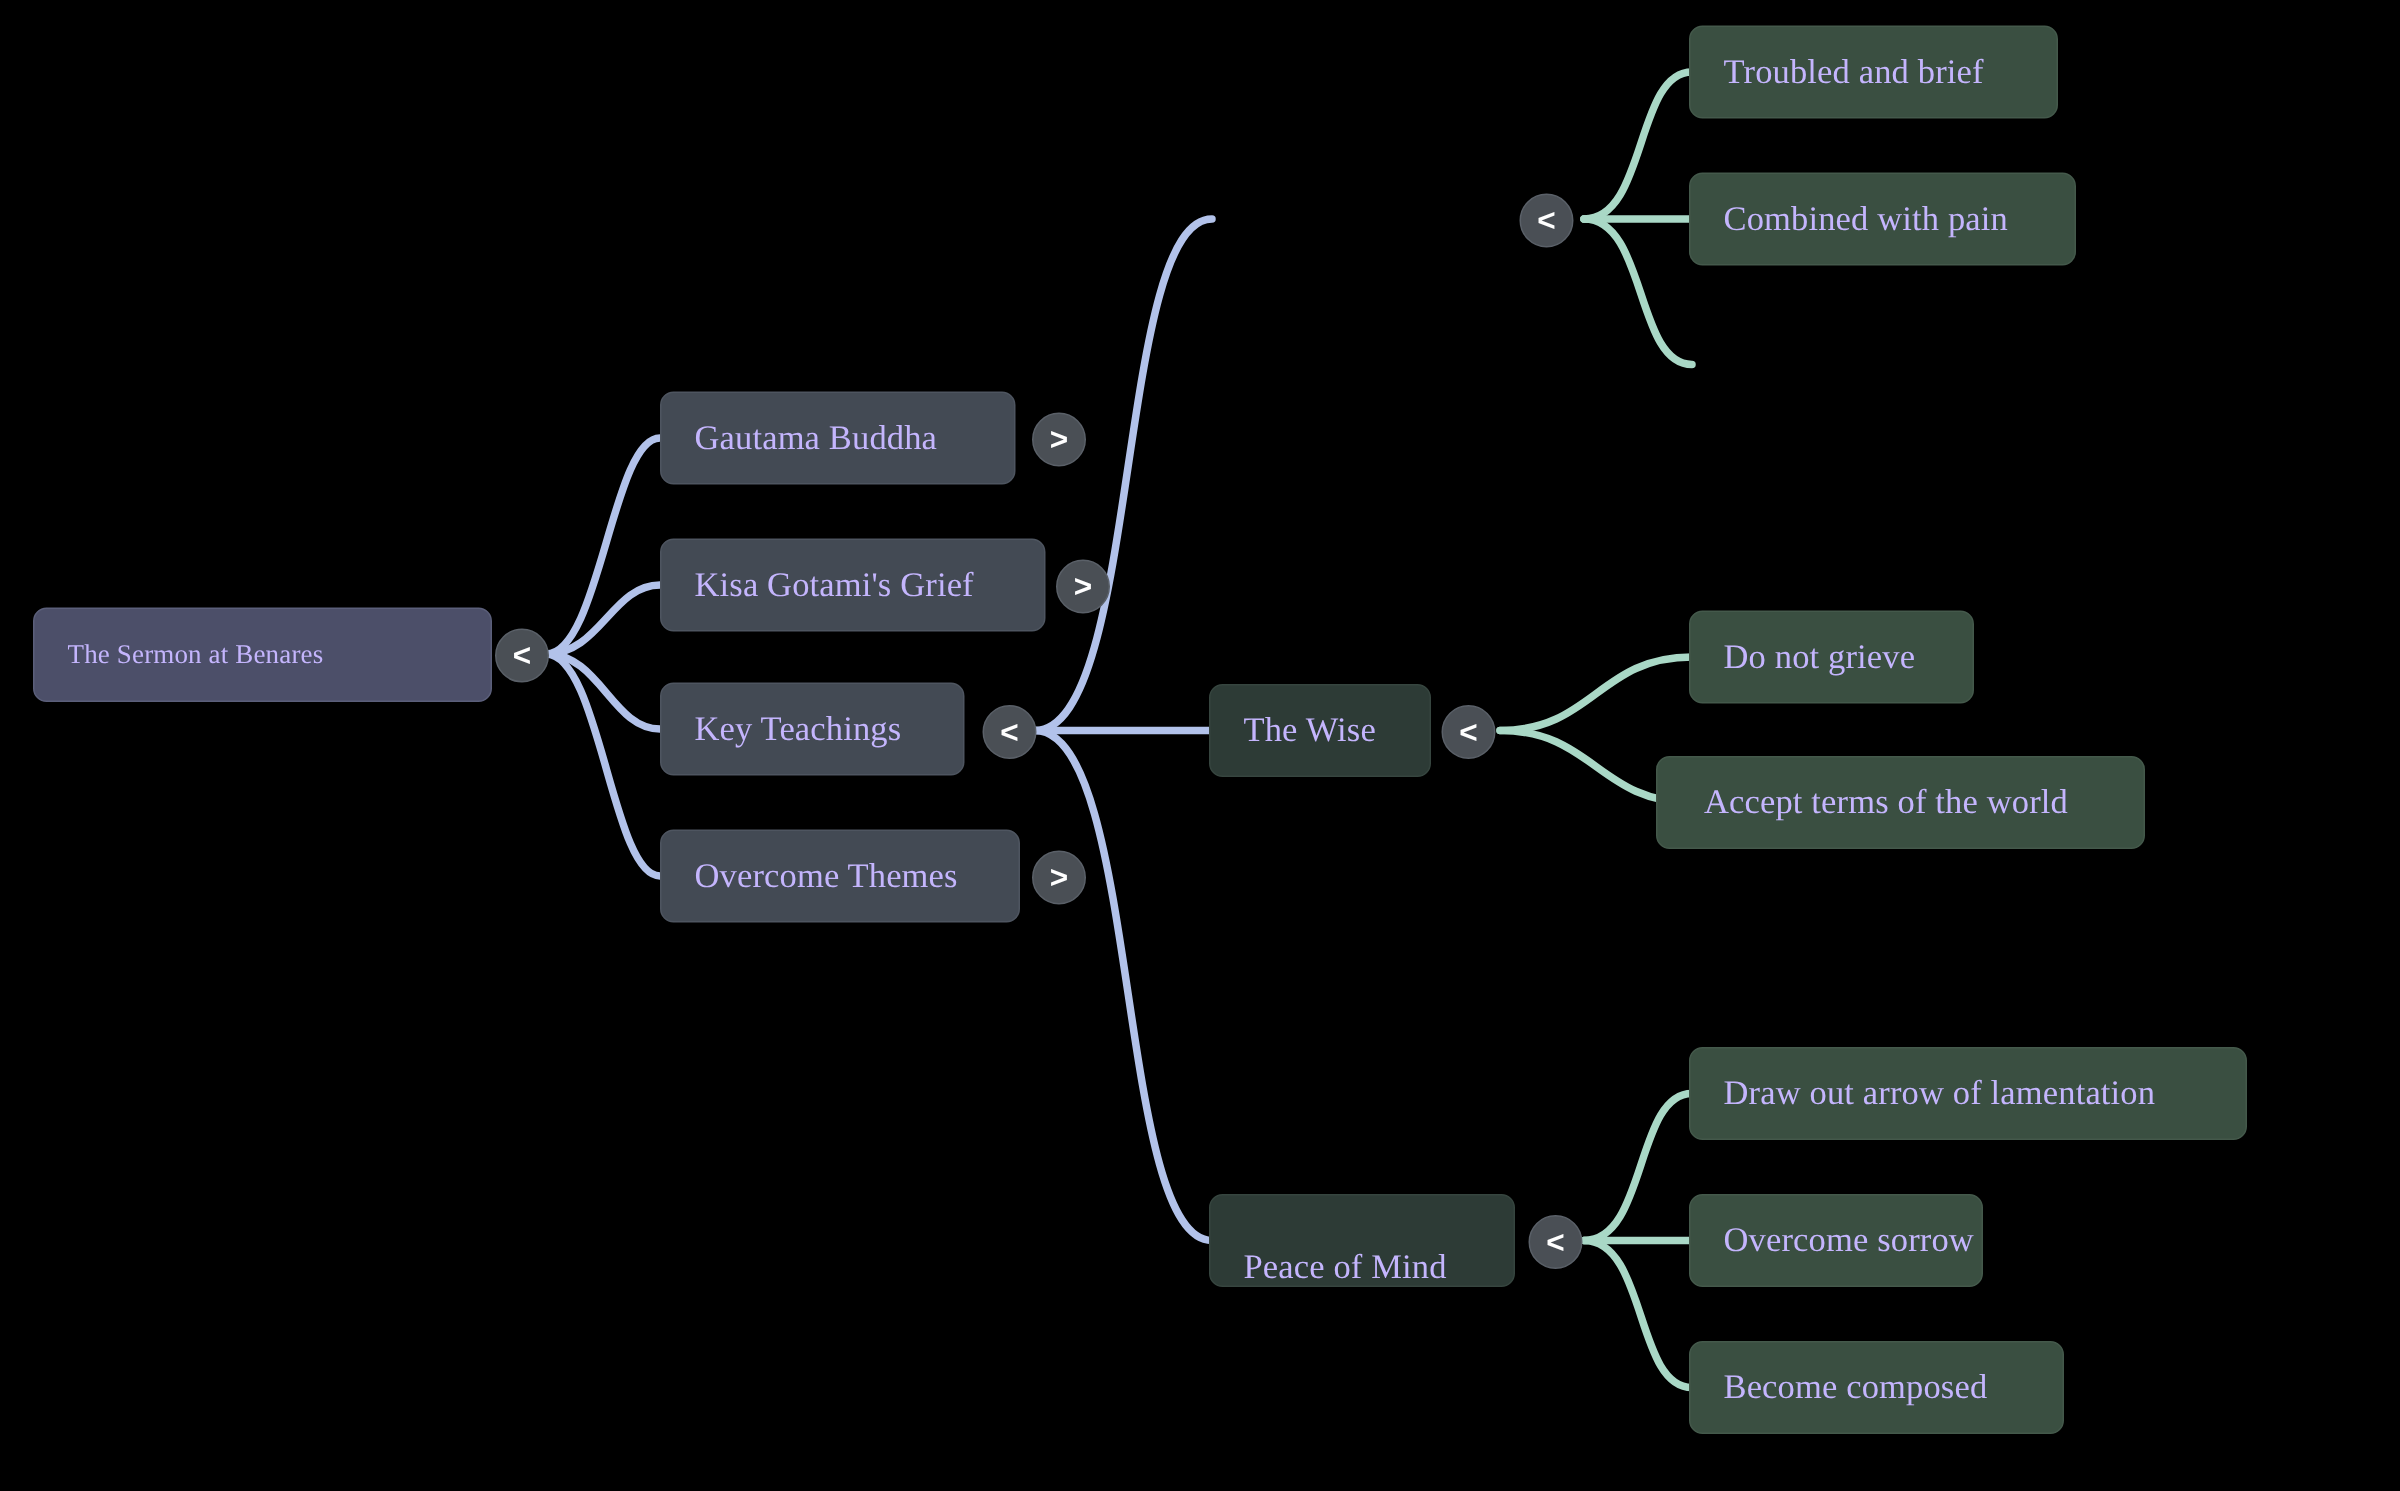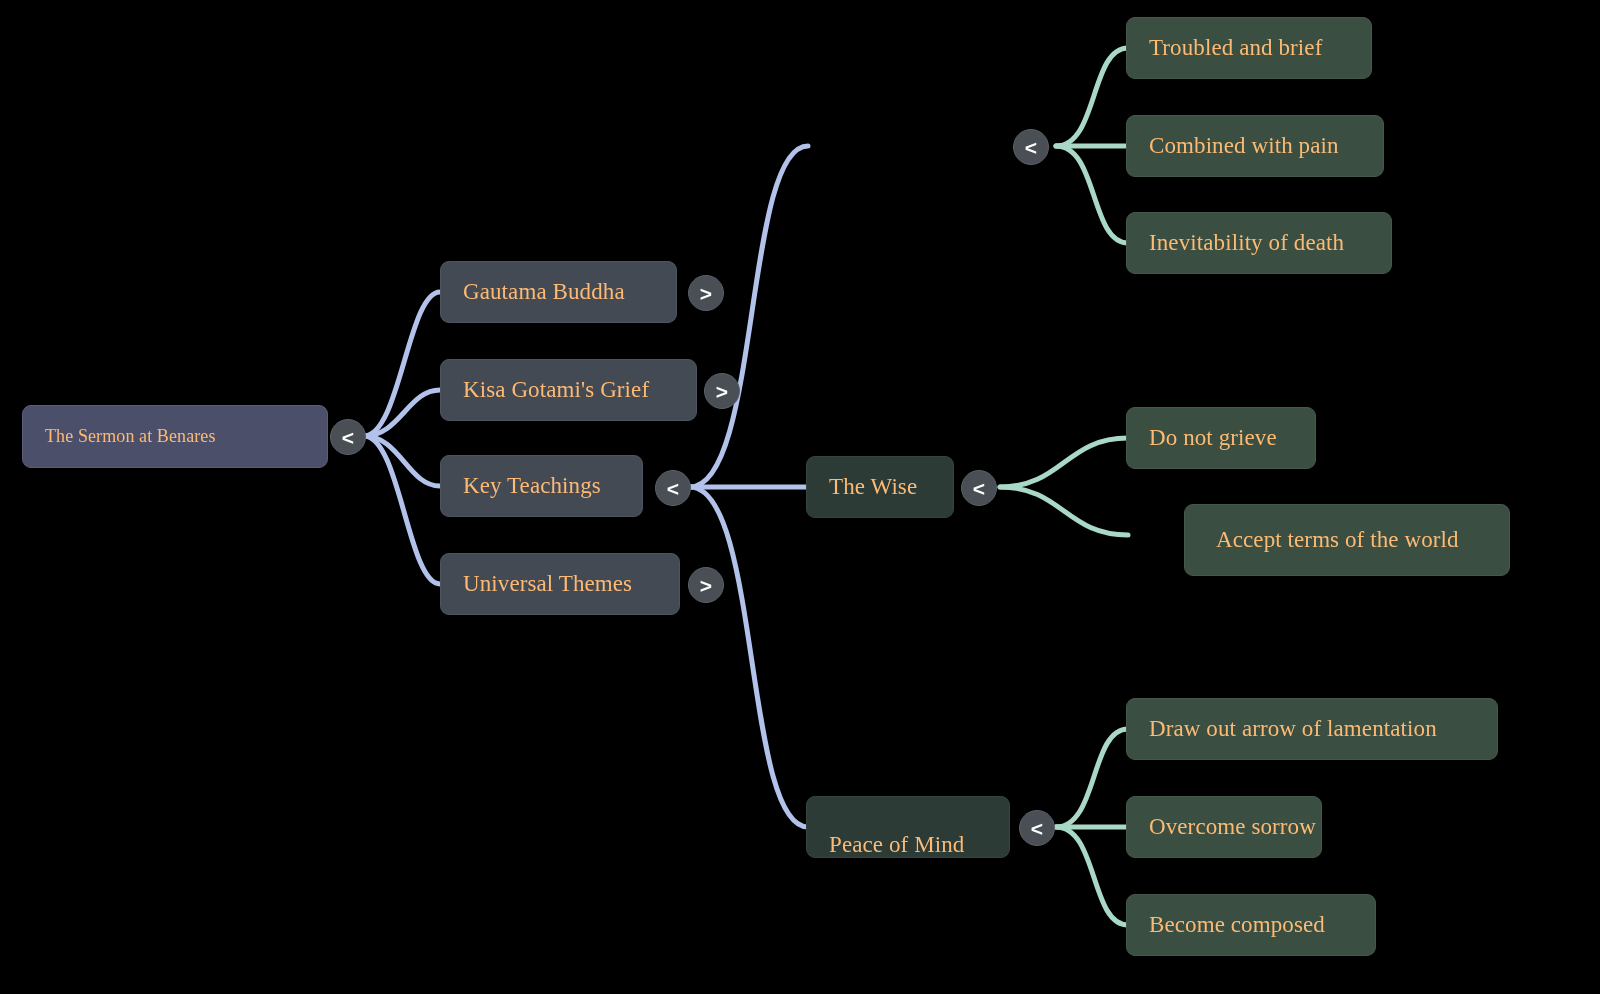--- a/index.html
+++ b/index.html
@@ -23,21 +23,21 @@
     height: 994px;
     pointer-events: none;
   }
   .node {
     position: absolute;
     box-sizing: border-box;
     display: flex;
     align-items: center;
     border-radius: 9px;
     padding: 0 22px;
-    color: #fdba74;
+    color: #c4b5fd;
     font-size: 23px;
     line-height: 1.1;
     white-space: nowrap;
     letter-spacing: 0.1px;
   }
   .node.root {
     background: #4c4f69;
     border: 1px solid #5b5f7a;
     font-size: 18px;
   }
@@ -131,21 +131,21 @@
   </div>
 
   <div class="node lvl2" style="left:440px; top:455px; width:203px; height:62px;">
     <span>Key Teachings</span>
   </div>
   <div class="toggle" style="left:655px; top:470px;">
     <span>&lt;</span>
   </div>
 
   <div class="node lvl2" style="left:440px; top:553px; width:240px; height:62px;">
-    <span>Universal Themes</span>
+    <span>Overcome Themes</span>
   </div>
   <div class="toggle" style="left:688px; top:567px;">
     <span>&gt;</span>
   </div>
 
   <div class="toggle" style="left:1013px; top:129px;">
     <span>&lt;</span>
   </div>
 
   <div class="node lvl3" style="left:806px; top:456px; width:148px; height:62px;">
@@ -161,28 +161,25 @@
   <div class="toggle" style="left:1019px; top:810px;">
     <span>&lt;</span>
   </div>
 
   <div class="node leaf" style="left:1126px; top:17px; width:246px; height:62px;">
     <span>Troubled and brief</span>
   </div>
   <div class="node leaf" style="left:1126px; top:115px; width:258px; height:62px;">
     <span>Combined with pain</span>
   </div>
-  <div class="node leaf" style="left:1126px; top:212px; width:266px; height:62px;">
-    <span>Inevitability of death</span>
-  </div>
 
   <div class="node leaf" style="left:1126px; top:407px; width:190px; height:62px;">
     <span>Do not grieve</span>
   </div>
-  <div class="node leaf" style="left:1184px; top:504px; width:326px; height:72px;padding-left:31px;">
+  <div class="node leaf" style="left:1104px; top:504px; width:326px; height:62px;padding-left:31px;">
     <span>Accept terms of the world</span>
   </div>
 
   <div class="node leaf" style="left:1126px; top:698px; width:372px; height:62px;">
     <span>Draw out arrow of lamentation</span>
   </div>
   <div class="node leaf" style="left:1126px; top:796px; width:196px; height:62px;align-items:center;">
     <span>Overcome sorrow</span>
   </div>
   <div class="node leaf" style="left:1126px; top:894px; width:250px; height:62px;">

